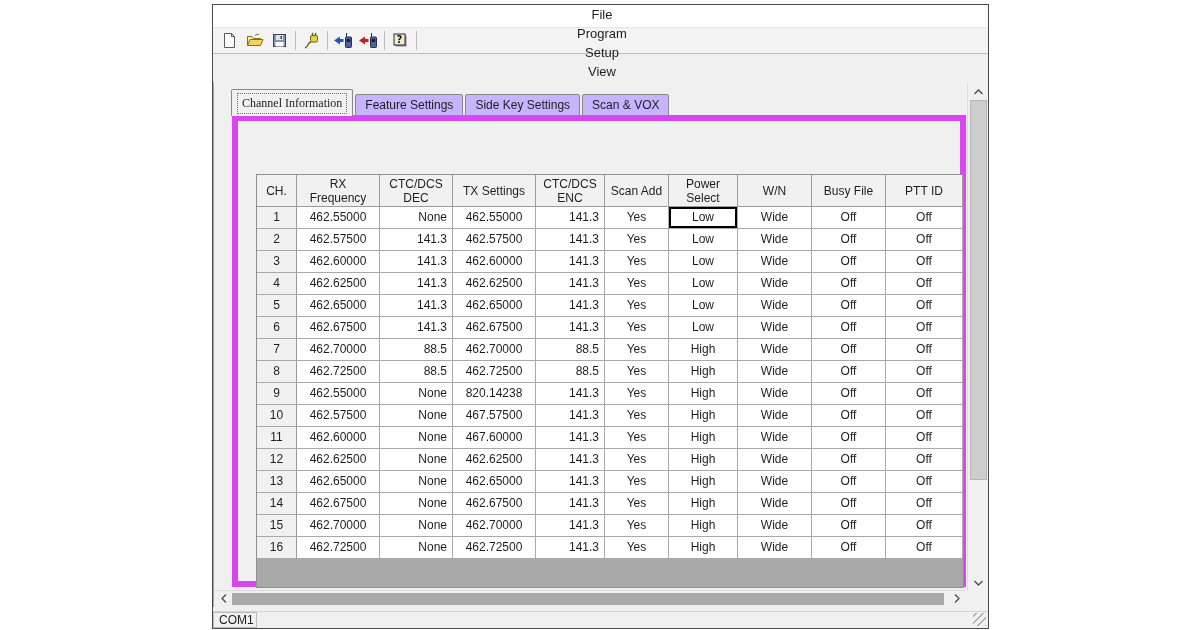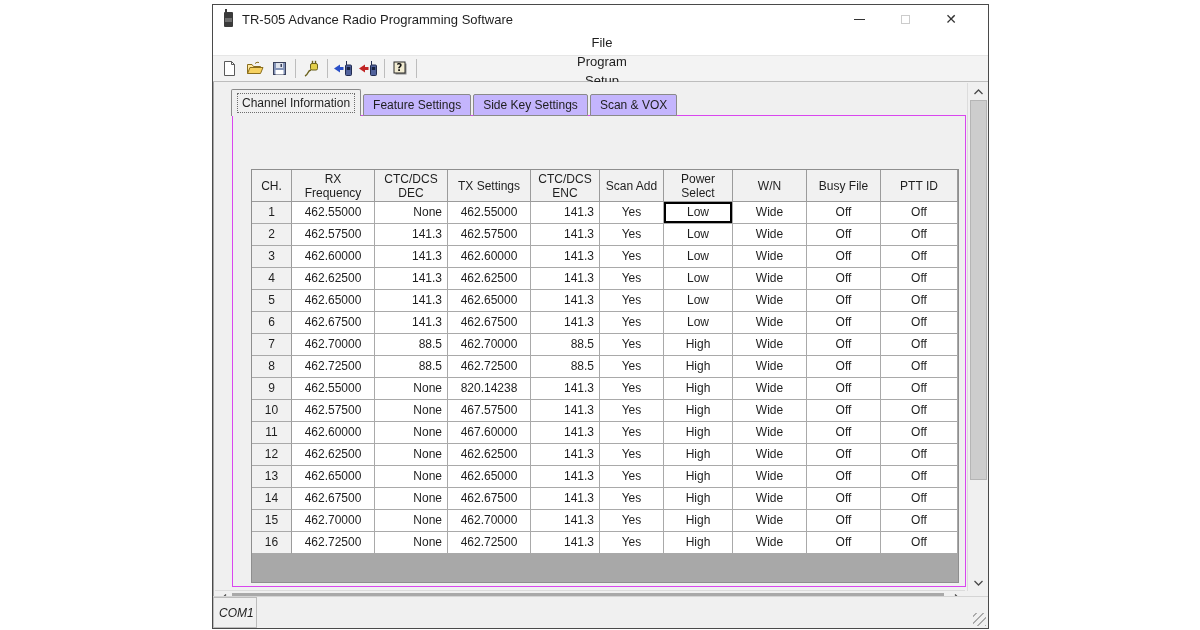--- a/index.html
+++ b/index.html
@@ -31,24 +31,24 @@
   .tb-sep { width:1px; height:19px; background:#bdbdbd; margin:0 3px; }
 
   
   .client { position:absolute; left:0; top:77px; width:775px; height:525px; background:#f0f0f0;
             border-left:1px solid #a6a6a6; }
 
   .tabstrip { position:absolute; left:17px; top:7px; height:27px; display:flex; align-items:flex-end; z-index:3; }
   .tab { height:22px; padding:0 9px; display:flex; align-items:center; background:#c4b5fd;
          border:1px solid #8a8a8a; border-radius:2px 2px 0 0; margin-right:2px; font-size:12px; }
   .tab.active { height:27px; padding:0 5px; border-bottom:none; background:#f0f0f0; z-index:4; }
-  .tab .focus-rect { border:1px dotted #6d6d6d; padding:2px 4px; }
+  .tab .focus-rect { border:1px dotted #6d6d6d; padding:2px 4px;font-family:Liberation Serif, serif; }
 
   .tabpanel { position:absolute; left:18px; top:33px; width:734px; height:472px;
-              background:#f0f0f0; border:1px solid #d946ef; z-index:1; }
+              background:#f0f0f0; border:6px solid #d946ef; z-index:1; }
 
   
   .grid { position:absolute; left:18px; top:53px; width:708px; height:414px;
           background:#a8a8a8; border:1px solid #8e8e8e; overflow:hidden; }
   .grid-header { display:flex; }
   .grid-row { display:flex; }
   .hcell { height:32px; background:#f1f1f1; border-right:1px solid #9b9b9b; border-bottom:1px solid #9b9b9b;
            display:flex; align-items:center; justify-content:center; text-align:center;
            white-space:pre-line; line-height:14px; font-size:12px; }
   .cell { height:22px; line-height:21px; background:#ffffff; font-size:12px; text-align:center;
@@ -65,51 +65,36 @@
   .vscroll .arrow { height:17px; display:flex; align-items:center; justify-content:center; }
   .vscroll .arrow.down { position:absolute; bottom:0; left:0; right:0; }
   .v-thumb { position:absolute; left:2px; top:17px; width:17px; height:380px; background:#cdcdcd; border:1px solid #b5b5b5; }
   .hscroll { position:absolute; left:1px; top:508px; width:750px; height:16px; background:#f0f0f0;
              border-top:1px solid #dcdcdc; display:flex; align-items:center; }
   .hscroll .arrow { width:17px; height:16px; display:flex; align-items:center; justify-content:center; }
   .hscroll .arrow.right { position:absolute; right:0; }
   .h-thumb { position:absolute; left:17px; top:2px; width:712px; height:12px; background:#a9a9a9; }
 
   
-  .statusbar { position:absolute; left:0; bottom:0; width:775px; height:32px; background:#f0f0f0;
-               border-top:1px solid #d4d4d4; display:flex; align-items:stretch; font-size:12px;font-style:italic; }
+  .statusbar { position:absolute; left:0; bottom:0; width:775px; height:17px; background:#f0f0f0;
+               border-top:1px solid #d4d4d4; display:flex; align-items:stretch; font-size:12px; }
   .status-panel { border:1px solid #bcbcbc; display:flex; align-items:center; padding:0 5px; }
   .status-panel.port { width:44px; }
   .status-panel.time { width:166px; }
   .resize-grip { position:absolute; right:2px; bottom:2px; width:13px; height:13px;
     background: repeating-linear-gradient(135deg, transparent 0 2px, #ababab 2px 3px, transparent 3px 5px); }
 
   svg text { font-family:"DejaVu Sans",sans-serif; }
 </style>
 </head>
 <body>
 
 <div class="screen">
   <div class="window">
 
-    <div class="titlebar">
-      <div class="app-icon"></div>
-      <div class="title-text">TR-505 Advance Radio Programming Software</div>
-      <div class="win-controls">
-        <div class="win-btn">
-            <div class="glyph-min"></div>
-          </div>
-        <div class="win-btn">
-            <div class="glyph-max"></div>
-          </div>
-        <div class="win-btn">
-            <div class="glyph-close">✕</div>
-          </div>
-      </div>
-    </div>
 
     <div class="menubar">
       <div class="menu-item">File</div>
       <div class="menu-item">Program</div>
       <div class="menu-item">Setup</div>
       <div class="menu-item">View</div>
       <div class="menu-item">Help</div>
     </div>
 
     <div class="toolbar">

